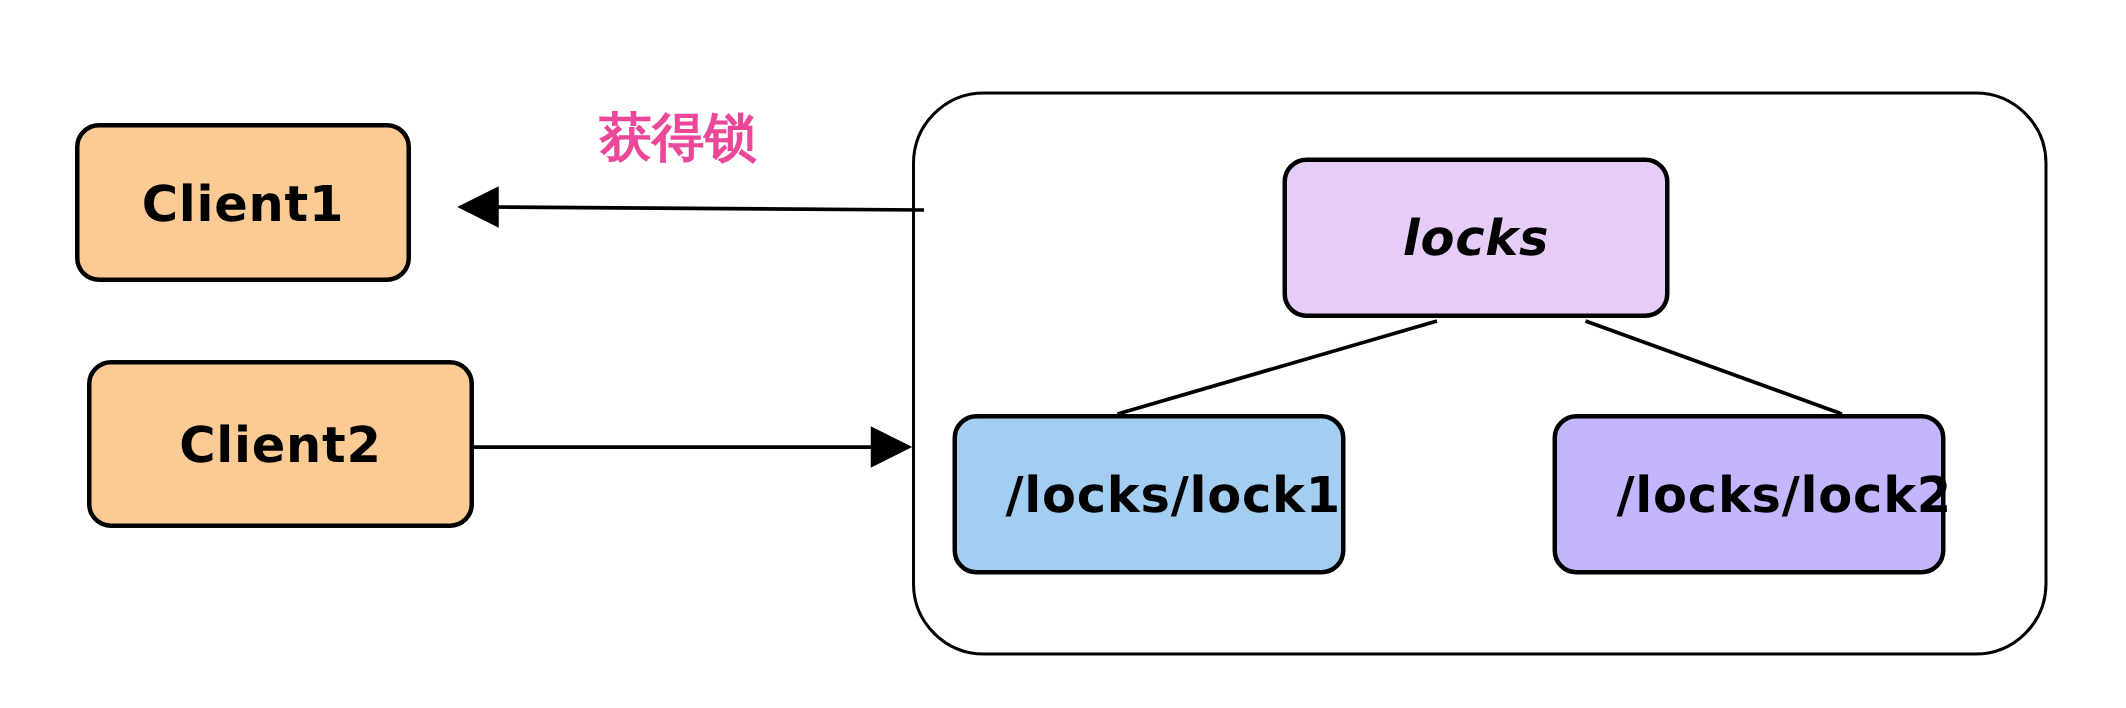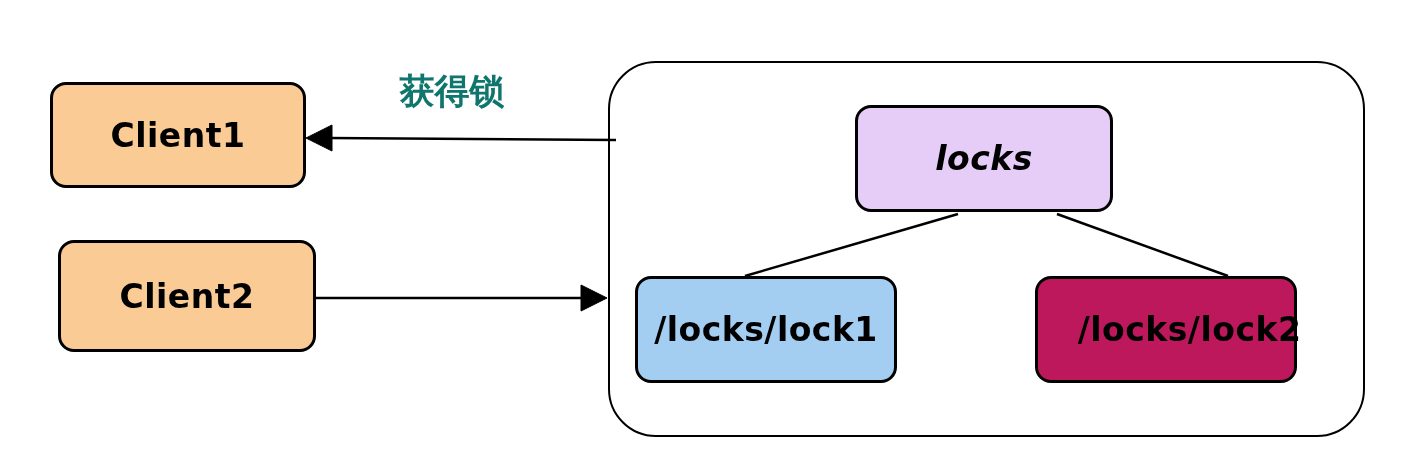--- a/index.html
+++ b/index.html
@@ -38,30 +38,30 @@
     position: absolute;
     box-sizing: border-box;
     left: 608px;
     top: 61px;
     width: 757px;
     height: 376px;
     border: 2.5px solid #000000;
     border-radius: 48px;
     background: #ffffff;
   }
-  .client1 { left: 50px;  top: 82px;  width: 256px; height: 106px; }
+  .client1 { left: 50px;  top: 82px;  width: 224px; height: 106px; }
   .client2 { left: 58px;  top: 240px; width: 258px; height: 112px; }
   .root    { left: 855px; top: 105px; width: 258px; height: 107px; }
-  .child1  { left: 635px; top: 276px; width: 262px; height: 107px; }
+  .child1  { left: 635px; top: 276px; width: 262px; height: 107px; justify-content: flex-end; }
   .child2  { left: 1035px; top: 276px; width: 262px; height: 107px; }
   .edge-label {
     position: absolute;
     font-weight: bold;
     font-size: 35px;
-    color: #0f766e;
+    color: #ec4899;
     white-space: nowrap;
     transform: translateX(-50%);
     font-family: Liberation Serif, serif;
   }
   .edge-label-1 { left: 452px; top: 68px; }
   .edge-label-2 { left: 440px; top: 241px; }
   svg line, svg polygon { stroke: #000000; }
 </style>
 </head>
 <body>
@@ -88,19 +88,19 @@
   <div class="node client2" style="background-color: rgb(251, 203, 150);">
     <span>Client2</span>
   </div>
 
   <div class="node root" style="background-color: rgb(230, 205, 248); font-style: italic;">
     <span>locks</span>
   </div>
   <div class="node child1" style="background-color: rgb(163, 206, 242);">
     <span>/locks/lock1</span>
   </div>
-  <div class="node child2" style="background-color: #be185d; padding-left: 47px;">
+  <div class="node child2" style="background-color: #c4b5fd; padding-left: 47px;">
     <span>/locks/lock2</span>
   </div>
 
   <div class="edge-label edge-label-1">获得锁</div>
 
 </div>
 
 </body></html>

